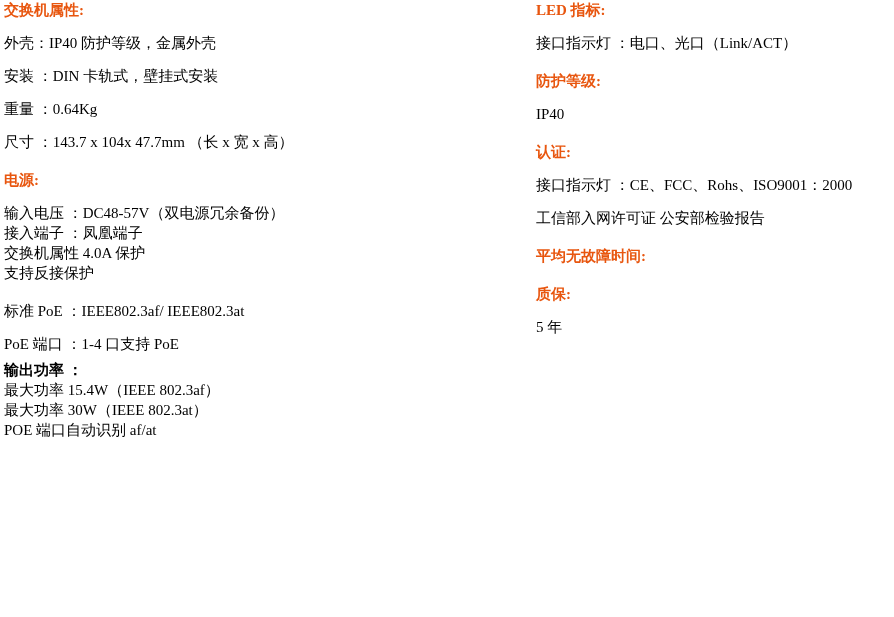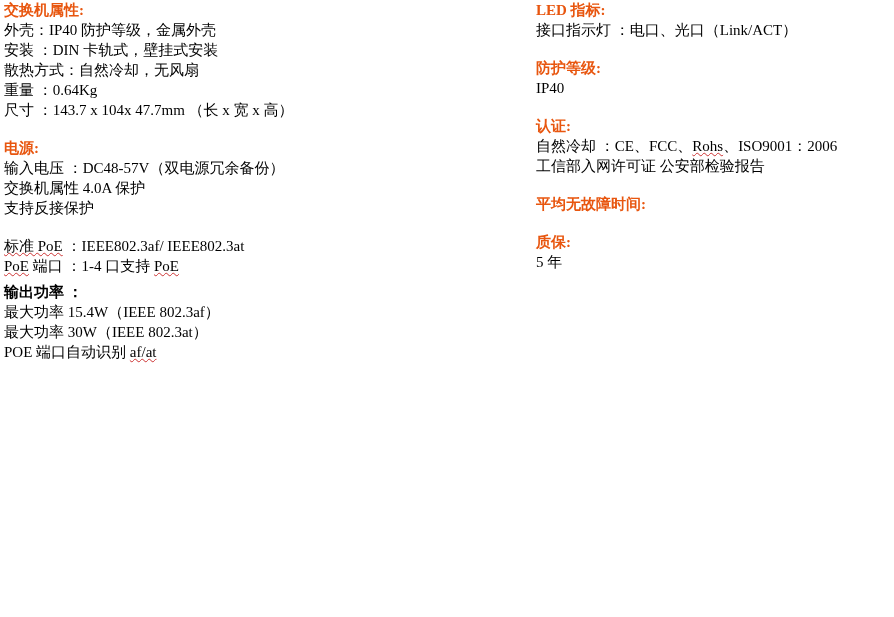--- a/index.html
+++ b/index.html
@@ -46,51 +46,51 @@
     white-space: nowrap;
     color: #000000;
   }
   .tight {
     margin-top: 0px;
   }
   .gap-lg {
     margin-top: 18px;
   }
   .gap-md {
+    margin-top: 13px;
   }
   .gap-sm {
     margin-top: 6px;
     font-weight: bold;
   }
   .squiggle {
-    text-decoration: underline;
     text-decoration-style: wavy;
     text-decoration-color: #cc3333;
     text-decoration-thickness: 1px;
   }
 </style>
 </head>
 <body>
 
 <div class="page">
 
   <div class="col col-left">
 
     <div>
       <p class="heading">交换机属性:</p>
       <p class="line gap-md">外壳：IP40 防护等级，金属外壳</p>
       <p class="line gap-md">安装 ：DIN 卡轨式，壁挂式安装</p>
-      <p class="line gap-md">散热方式：自然冷却，无风扇</p>
       <p class="line gap-md">重量 ：0.64Kg</p>
       <p class="line gap-md">尺寸 ：143.7 x 104x 47.7mm （长 x 宽 x 高）</p>
     </div>
 
     <div class="gap-lg">
       <p class="heading">电源:</p>
       <p class="line gap-md">输入电压 ：DC48-57V（双电源冗余备份）</p>
+      <p class="line tight">接入端子 ：凤凰端子</p>
       <p class="line tight">交换机属性 4.0A 保护</p>
       <p class="line tight">支持反接保护</p>
     </div>
 
     <div class="gap-lg">
       <p class="line gap-md"><span class="squiggle">标准 PoE</span><span> ：IEEE802.3af/ IEEE802.3at</span></p>
       <p class="line gap-md"><span class="squiggle">PoE</span><span> 端口 ：1-4 口支持 </span><span class="squiggle">PoE</span></p>
       <p class="line gap-sm">输出功率 ：</p>
       <p class="line tight">最大功率 15.4W（IEEE 802.3af）</p>
       <p class="line tight">最大功率 30W（IEEE 802.3at）</p>
@@ -106,21 +106,21 @@
       <p class="line gap-md">接口指示灯 ：电口、光口（Link/ACT）</p>
     </div>
 
     <div class="gap-lg">
       <p class="heading">防护等级:</p>
       <p class="line gap-md">IP40</p>
     </div>
 
     <div class="gap-lg">
       <p class="heading">认证:</p>
-      <p class="line gap-md"><span>自然冷却 ：CE、FCC、</span><span class="squiggle">Rohs</span><span>、ISO9001：2006</span></p>
+      <p class="line gap-md"><span>接口指示灯 ：CE、FCC、</span><span class="squiggle">Rohs</span><span>、ISO9001：2000</span></p>
       <p class="line gap-md">工信部入网许可证   公安部检验报告</p>
     </div>
 
     <div class="gap-lg">
       <p class="heading">平均无故障时间:</p>
     </div>
 
     <div class="gap-lg">
       <p class="heading">质保:</p>
       <p class="line gap-md">5 年</p>

